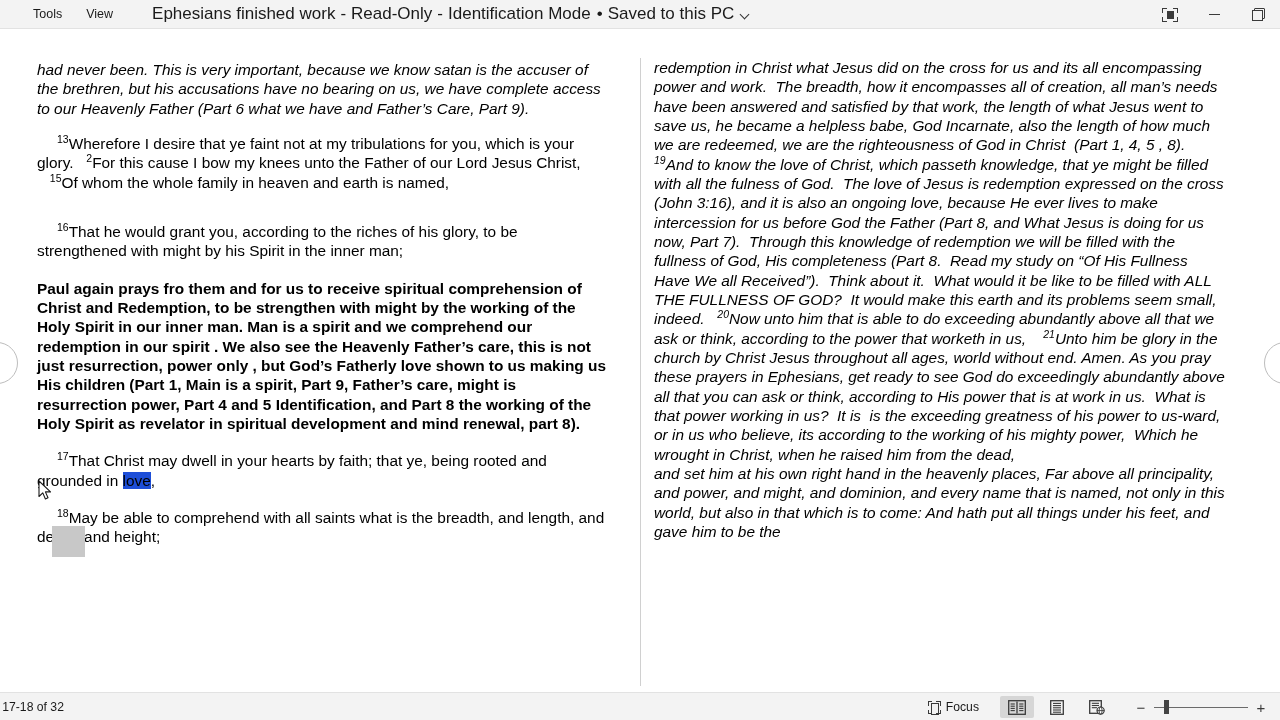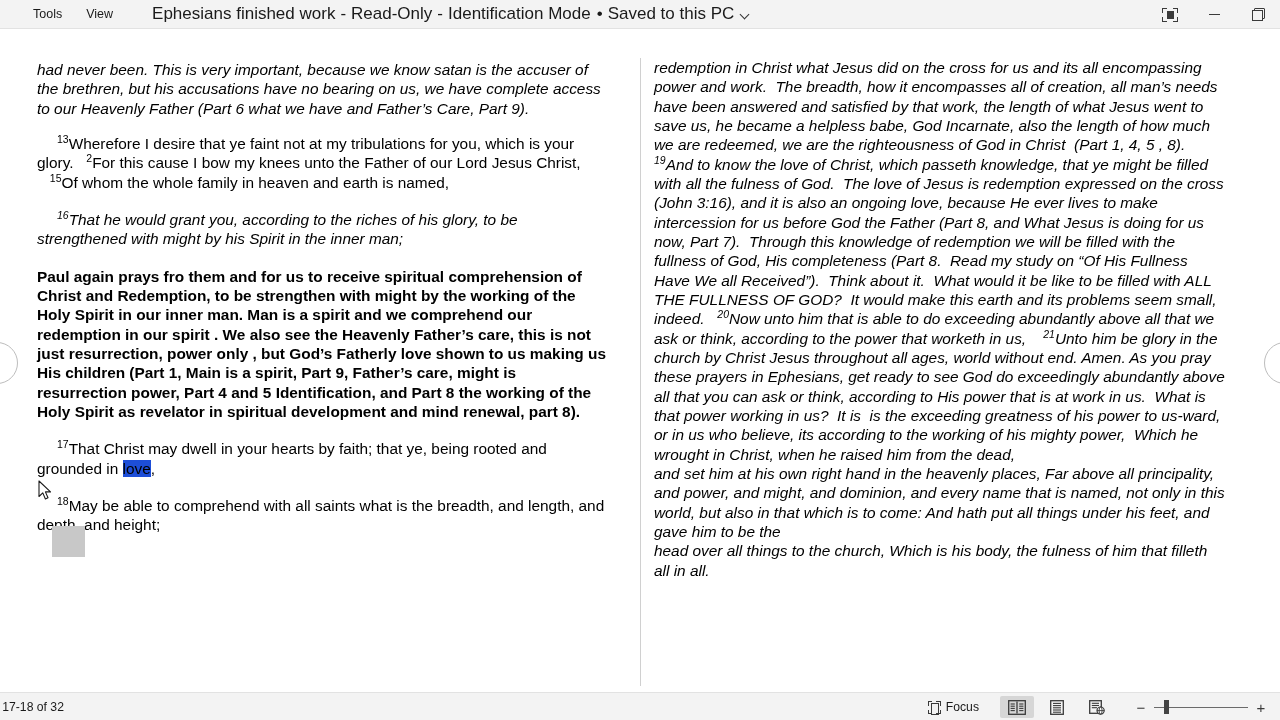--- a/index.html
+++ b/index.html
@@ -305,21 +305,21 @@
 
   <div class="canvas">
 
     <div class="page-divider"></div>
 
     <div class="column col-left">
       <p class="blk commentary" style="margin-top:31px;">had never been.  This is very important, because we know satan is the accuser of the brethren, but his accusations have no bearing on us, we have complete access to our Heavenly Father (Part 6 what we have and Father’s Care, Part 9).</p>
 
       <p class="blk scripture indent" style="margin-top:16px;"><sup>13</sup>Wherefore I desire that ye faint not at my tribulations for you, which is your glory. &nbsp;&nbsp;<sup>2</sup>For this cause I bow my knees unto the Father of our Lord Jesus Christ, &nbsp;&nbsp;&nbsp;<sup>15</sup>Of whom the whole family in heaven and earth is named,</p>
 
-      <p class="blk scripture indent" style="margin-top:18px;font-style:italic;"><sup>16</sup>That he would grant you, according to the riches of his glory, to be strengthened with might by his Spirit in the inner man;</p>
+      <p class="blk scripture indent" style="margin-top:30px;"><sup>16</sup>That he would grant you, according to the riches of his glory, to be strengthened with might by his Spirit in the inner man;</p>
 
       <p class="blk commentary-up" style="margin-top:18px;">Paul again prays fro them and for us to receive spiritual comprehension of Christ and Redemption, to be strengthen with might by the working of the Holy Spirit in our inner man.   Man is a spirit and we comprehend our redemption in our spirit .  We also see the Heavenly Father’s care, this is not just resurrection, power only , but God’s Fatherly love shown to us making us His children (Part 1, Main is a spirit, Part 9, Father’s care, might  is resurrection power, Part 4 and 5 Identification, and Part 8 the working of the Holy Spirit as revelator in spiritual development and mind renewal, part 8).</p>
 
       <p class="blk scripture indent" style="margin-top:18px;"><sup>17</sup>That Christ may dwell in your hearts by faith; that ye, being rooted and grounded in <span class="sel">love</span>,</p>
 
       <p class="blk scripture indent" style="margin-top:18px;"><sup>18</sup>May be able to comprehend with all saints what is the breadth, and length, and depth, and height;</p>
 
     </div>
 
     <div class="sel-block"></div>
@@ -328,21 +328,20 @@
       <svg width="15" height="21" viewBox="0 0 15 21">
         <path d="M1,1 L1,16.5 L4.8,12.9 L7.4,19 L10,17.8 L7.4,11.9 L12.5,11.9 Z" fill="#ffffff" stroke="#1a1a1a" stroke-width="1.1" stroke-linejoin="round"></path>
       </svg>
     </div>
 
     <div class="column col-right">
       <p class="blk commentary" style="margin-top:29px;">redemption in Christ what Jesus did on the cross for us and its all encompassing power and work.&nbsp; The breadth, how it encompasses all of creation, all man’s needs have been answered and satisfied by that work, the length of what Jesus went to save us, he became a helpless babe, God Incarnate, also the length of how much we are redeemed, we are the righteousness of God in Christ&nbsp; (Part 1, 4, 5 , 8).&nbsp;&nbsp; <sup>19</sup>And to know the love of Christ, which passeth knowledge, that ye might be filled with all the fulness of God.&nbsp; The love of Jesus is redemption expressed on the cross (John 3:16), and it is also an ongoing love, because He ever lives to make intercession for us before God the Father (Part 8, and What Jesus is doing for us now, Part 7).&nbsp; Through this knowledge of redemption we will be filled with the fullness of God, His completeness (Part 8.&nbsp; Read my study on “Of His Fullness Have We all Received”).&nbsp; Think about it.&nbsp; What would it be like to be filled with ALL THE FULLNESS OF GOD?&nbsp; It would make this earth and its problems seem small, indeed.&nbsp;&nbsp; <sup>20</sup>Now unto him that is able to do exceeding abundantly above all that we ask or think, according to the power that worketh in us,&nbsp;&nbsp;&nbsp; <sup>21</sup>Unto him be glory in the church by Christ Jesus throughout all ages, world without end. Amen. As you pray these prayers in Ephesians, get ready to see God do exceedingly abundantly above all that you can ask or think, according to His power that is at work in us.&nbsp; What is that power working in us?&nbsp; It is&nbsp; is the exceeding greatness of his power to us-ward, or in us who believe, its according to the working of his mighty power,&nbsp; Which he wrought in Christ, when he raised him from the dead,</p>
 
       <p class="blk commentary"> and set him at his own right hand in the heavenly places, Far above all principality, and power, and might, and dominion,  and every name that is named, not only in this world, but also in  that which is to come:  And hath put all things under his feet, and gave him to be the</p>
 
-      <p class="blk commentary"> head over all things to the church, Which is his body, the fulness of him that filleth all in all.</p>
     </div>
 
     <div class="nav-circle nav-prev"></div>
     <div class="nav-circle nav-next"></div>
   </div>
 
   <div class="statusbar">
     <div class="status-left">
       <span>ns 17-18 of 32</span>
     </div>

